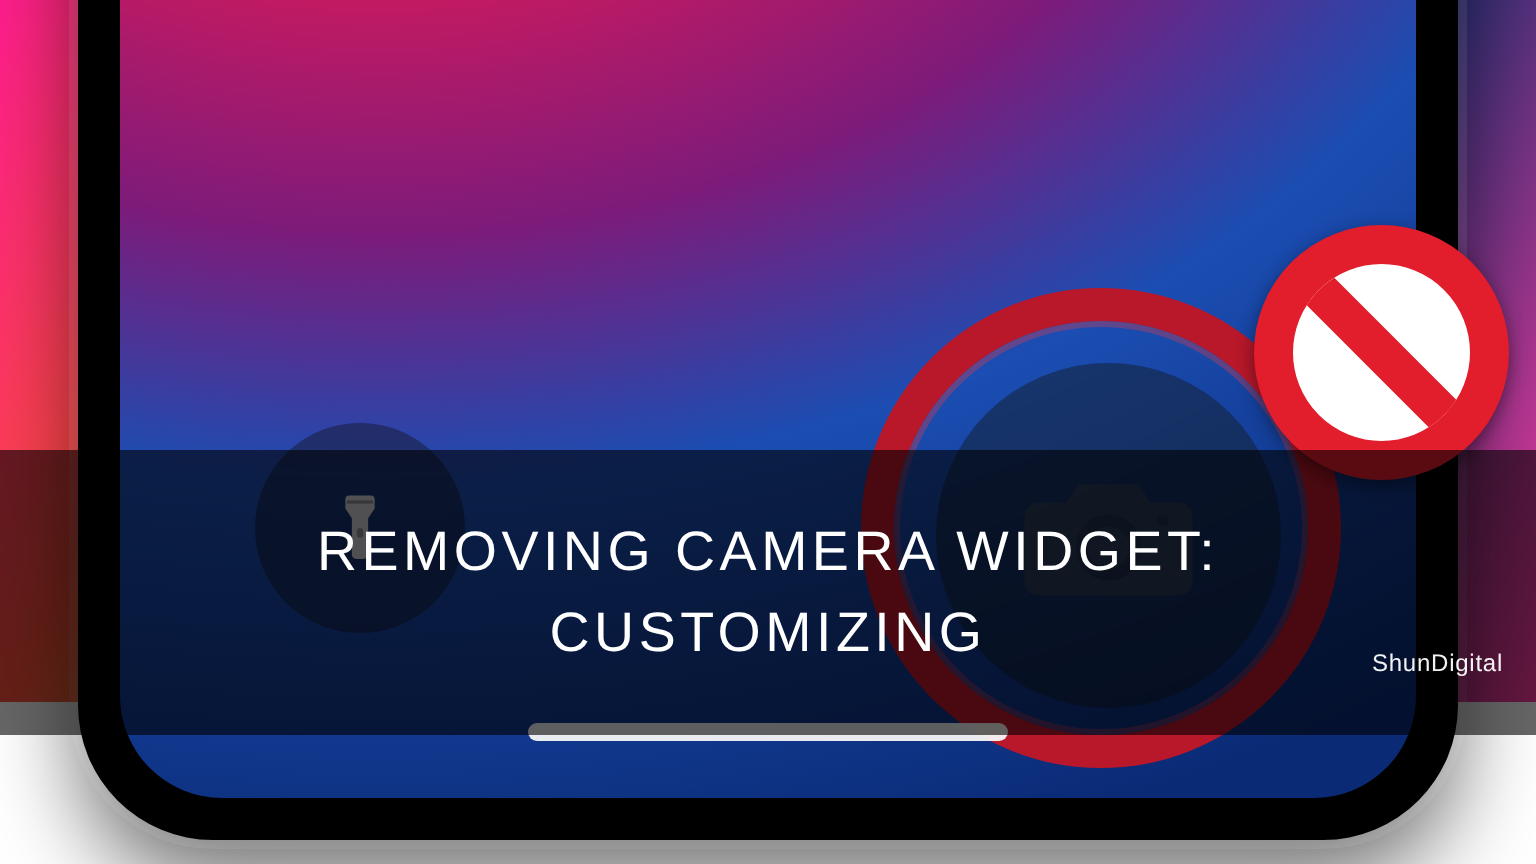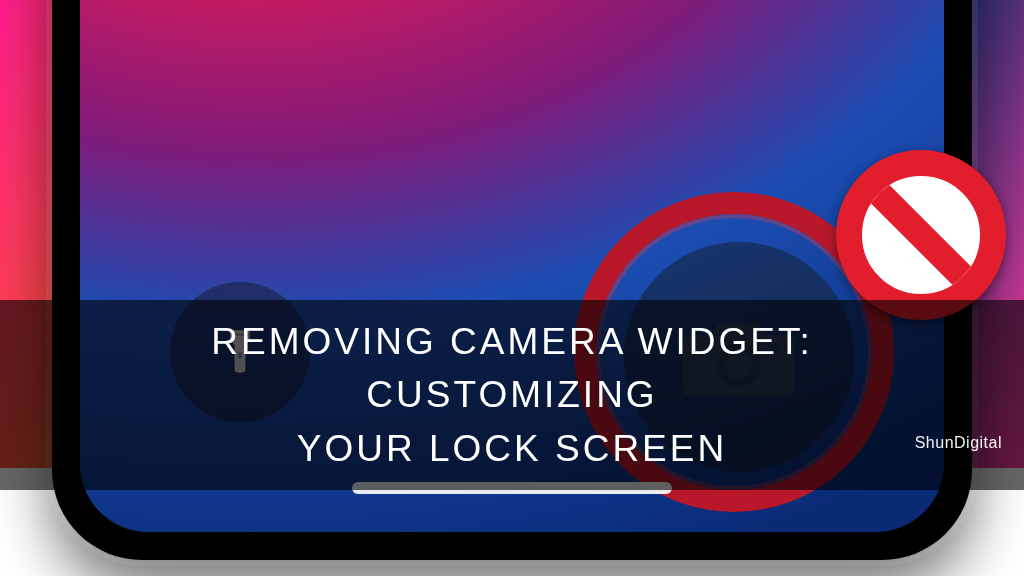--- a/index.html
+++ b/index.html
@@ -166,18 +166,17 @@
 
       <div class="home-bar"></div>
     </div>
   </div>
 
   <span class="no-sign"></span>
 
   <div class="caption-band">
     <h1>
       <span>REMOVING CAMERA WIDGET: CUSTOMIZING</span><br>
-      <span>YOUR LOCK SCREEN</span>
     </h1>
   </div>
 
   <div class="watermark">ShunDigital</div>
 </div>
 
 </body></html>

